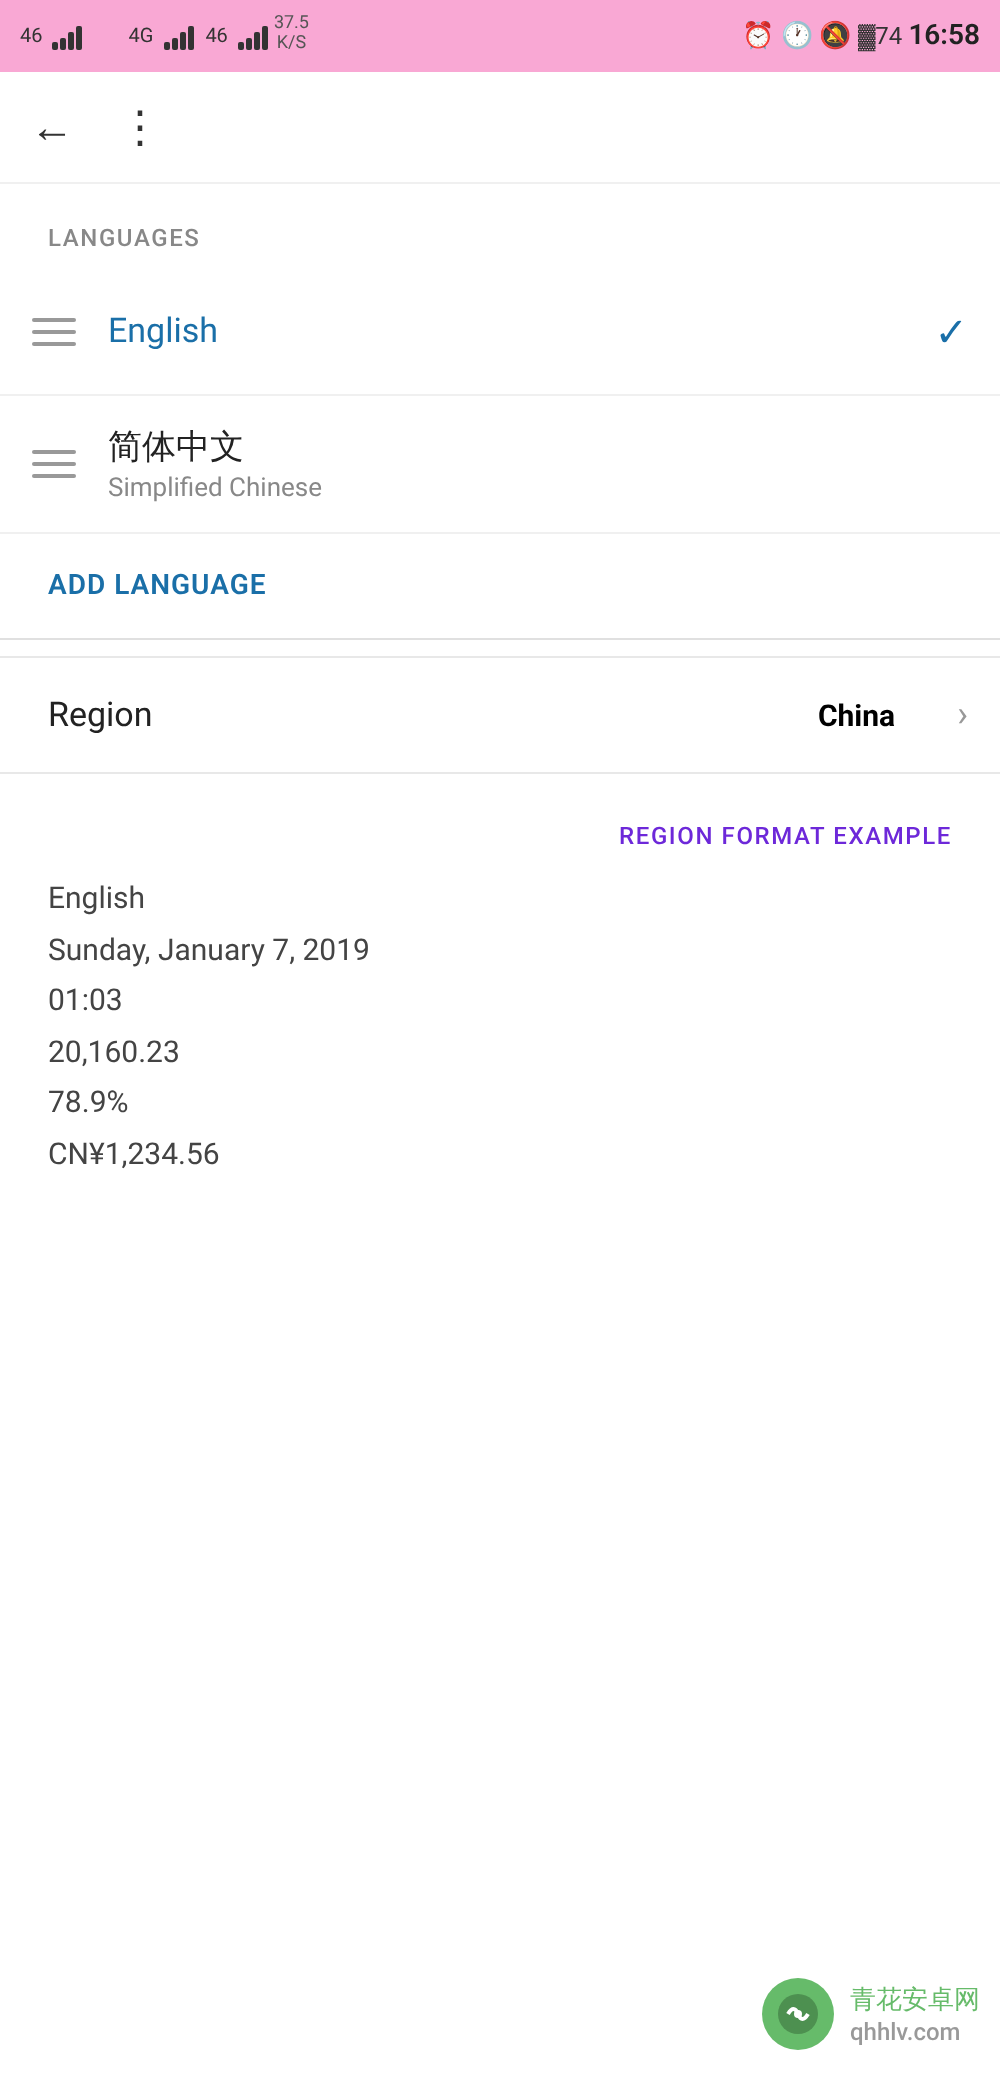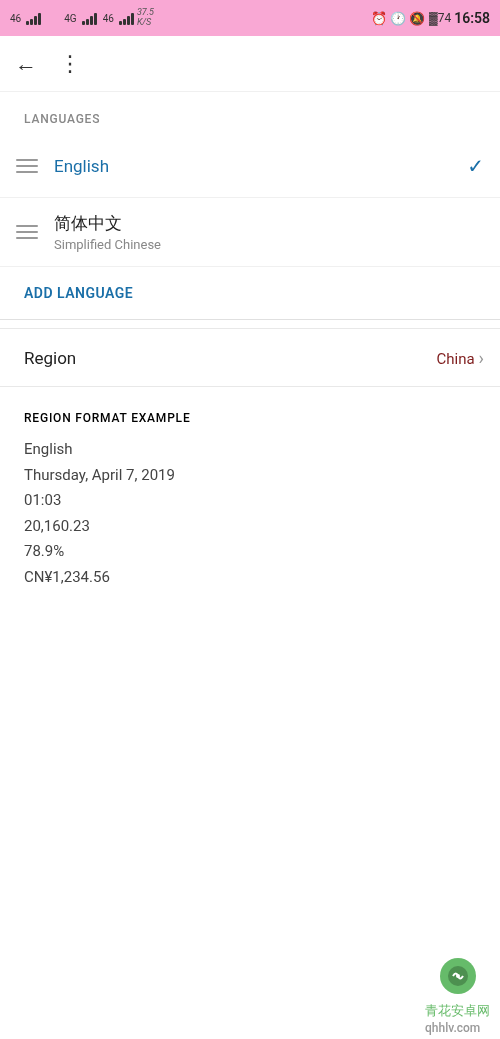--- a/index.html
+++ b/index.html
@@ -32,21 +32,21 @@
       align-items: flex-end;
       gap: 1px;
       height: 14px;
     }
     .bar { background: #333; border-radius: 1px; width: 3px; }
     .bar1 { height: 4px; }
     .bar2 { height: 6px; }
     .bar3 { height: 9px; }
     .bar4 { height: 12px; }
     .signal-text { font-size: 10px; color: #333; margin-right: 2px; }
-    .data-speed { font-size: 9px; color: #555; line-height: 1.1; text-align: left; font-style: italic; }
+    .data-speed { font-size: 9px; color: #555; line-height: 1.1; text-align: center; }
     .status-icons {
       display: flex;
       align-items: center;
       gap: 3px;
     }
 
     
     .toolbar {
       height: 56px;
       display: flex;
@@ -155,73 +155,75 @@
 
     
     .region-section {
       background: #fff;
       margin-top: 8px;
       border-top: 1px solid #e8e8e8;
       border-bottom: 1px solid #e8e8e8;
     }
     .region-row {
       display: flex;
-      align-items: flex-end;
+      align-items: center;
       padding: 18px 16px 18px 24px;
       cursor: pointer;
+      gap: 27px;
     }
     .region-label {
       flex: 1;
       font-size: 17px;
       color: #222;
     }
     .region-value {
       font-size: 15px;
-      color: #7f1d1d;
+      color: #000000;
       margin-right: 4px;
+      font-weight: bold;
     }
     .chevron-right {
       font-size: 18px;
       color: #999;
     }
 
     
     .format-section {
       margin-top: 8px;
       padding: 0 24px 24px 24px;
     }
     .format-header {
       font-size: 12px;
       font-weight: 500;
-      color: #000000;
+      color: #6d28d9;
       letter-spacing: 0.8px;
       text-transform: uppercase;
       padding: 16px 0 12px 0;
+      text-align: right;
     }
     .format-lines {
       display: flex;
       flex-direction: column;
       gap: 0;
     }
     .format-line {
       font-size: 15px;
       color: #444;
       line-height: 1.7;
     }
 
     
     .watermark {
       position: fixed;
-      bottom: 4px;
+      bottom: 14px;
       right: 10px;
       display: flex;
       align-items: center;
       gap: 8px;
       opacity: 0.85;
-      flex-direction: column;
     }
     .watermark-logo {
       width: 36px;
       height: 36px;
       background: #4caf50;
       border-radius: 50%;
       display: flex;
       align-items: center;
       justify-content: center;
       font-size: 18px;
@@ -316,21 +318,21 @@
     <span class="region-label">Region</span>
     <span class="region-value">China</span>
     <span class="chevron-right">›</span>
   </div>
 </div>
 
 <div class="format-section">
   <div class="format-header">REGION FORMAT EXAMPLE</div>
   <div class="format-lines">
     <div class="format-line">English</div>
-    <div class="format-line">Thursday, April 7, 2019</div>
+    <div class="format-line">Sunday, January 7, 2019</div>
     <div class="format-line">01:03</div>
     <div class="format-line">20,160.23</div>
     <div class="format-line">78.9%</div>
     <div class="format-line">CN¥1,234.56</div>
   </div>
 </div>
 
 <div class="watermark">
   <div class="watermark-logo">
     <svg width="22" height="22" viewBox="0 0 22 22">

